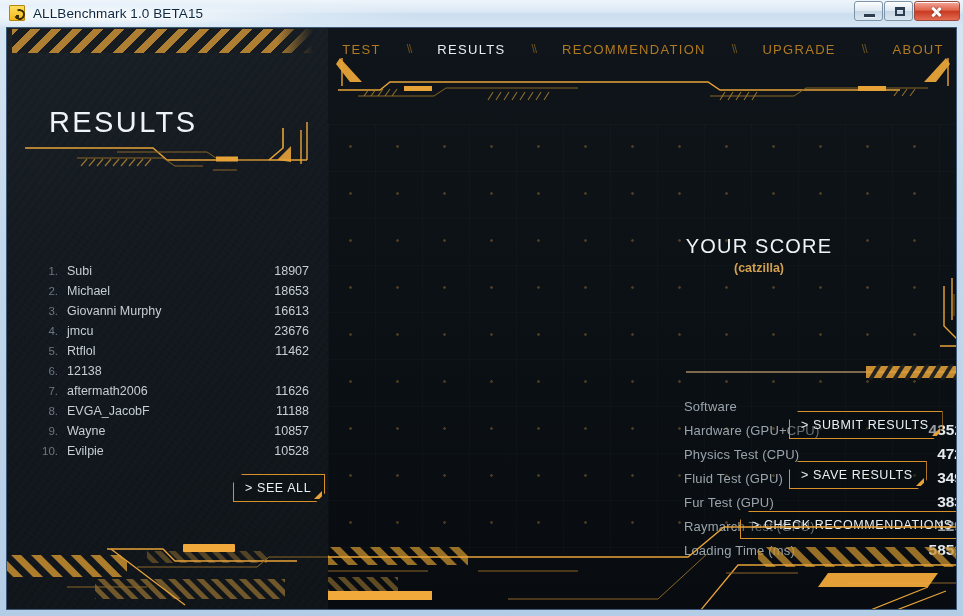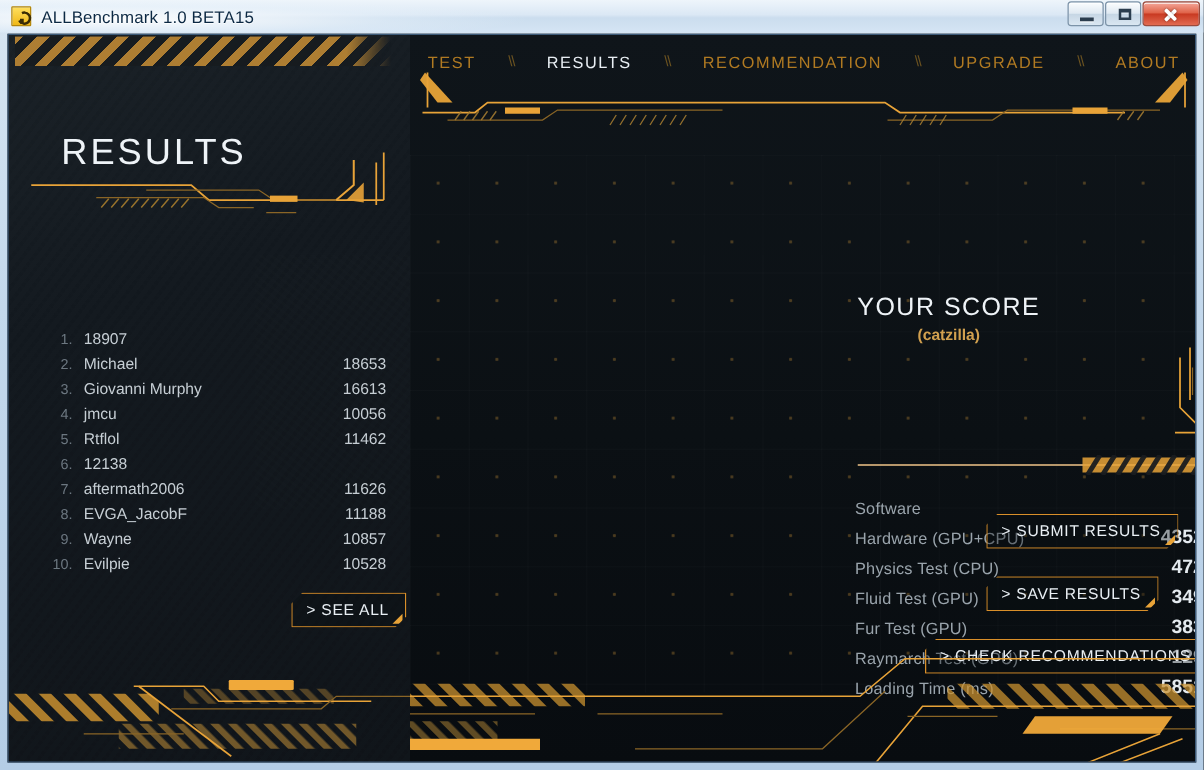--- a/index.html
+++ b/index.html
@@ -249,36 +249,37 @@
         <g fill="none" stroke="#e8a338" stroke-width="1.6">
           <path d="M262,42 L276,30 L276,10"></path>
         </g>
         <path d="M270,42 L284,28 L284,44 Z" fill="#e8a338" opacity=".9"></path>
       </svg>
 
 
       <div id="bench-list">
           <div class="brow">
             <span class="brank">1.</span>
+            <span class="bname">Subi</span>
             <span class="bscore">18907</span>
           </div>
           <div class="brow">
             <span class="brank">2.</span>
             <span class="bname">Michael</span>
             <span class="bscore">18653</span>
           </div>
           <div class="brow">
             <span class="brank">3.</span>
             <span class="bname">Giovanni Murphy</span>
             <span class="bscore">16613</span>
           </div>
           <div class="brow">
             <span class="brank">4.</span>
             <span class="bname">jmcu</span>
-            <span class="bscore">10056</span>
+            <span class="bscore">23676</span>
           </div>
           <div class="brow">
             <span class="brank">5.</span>
             <span class="bname">Rtflol</span>
             <span class="bscore">11462</span>
           </div>
           <div class="brow">
             <span class="brank">6.</span>
             <span class="bscore">12138</span>
           </div>

